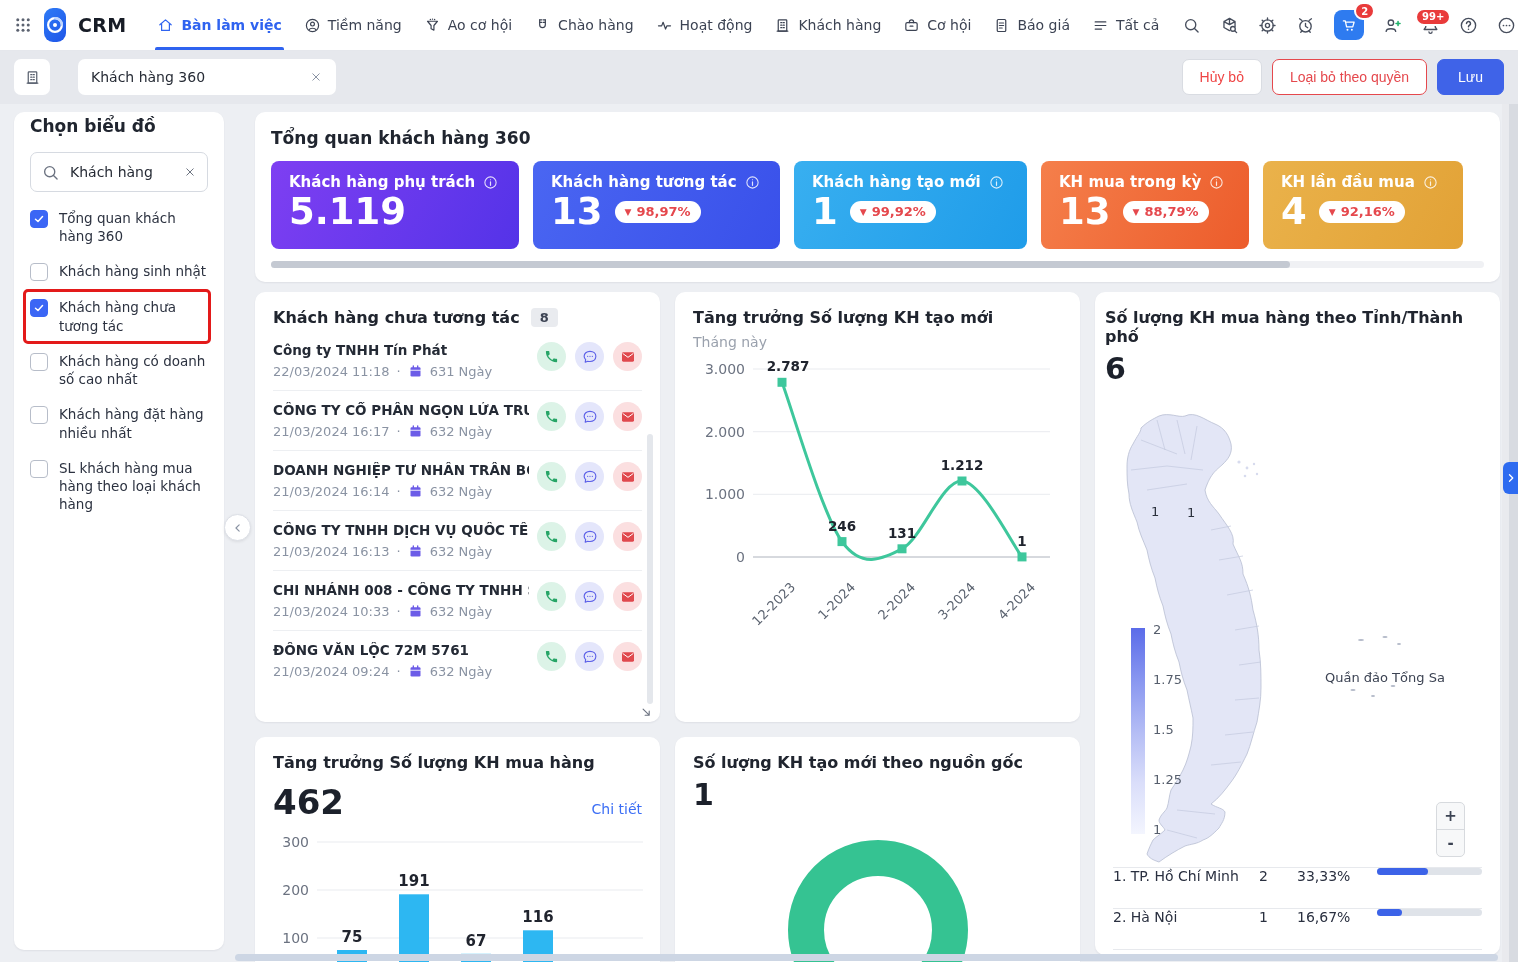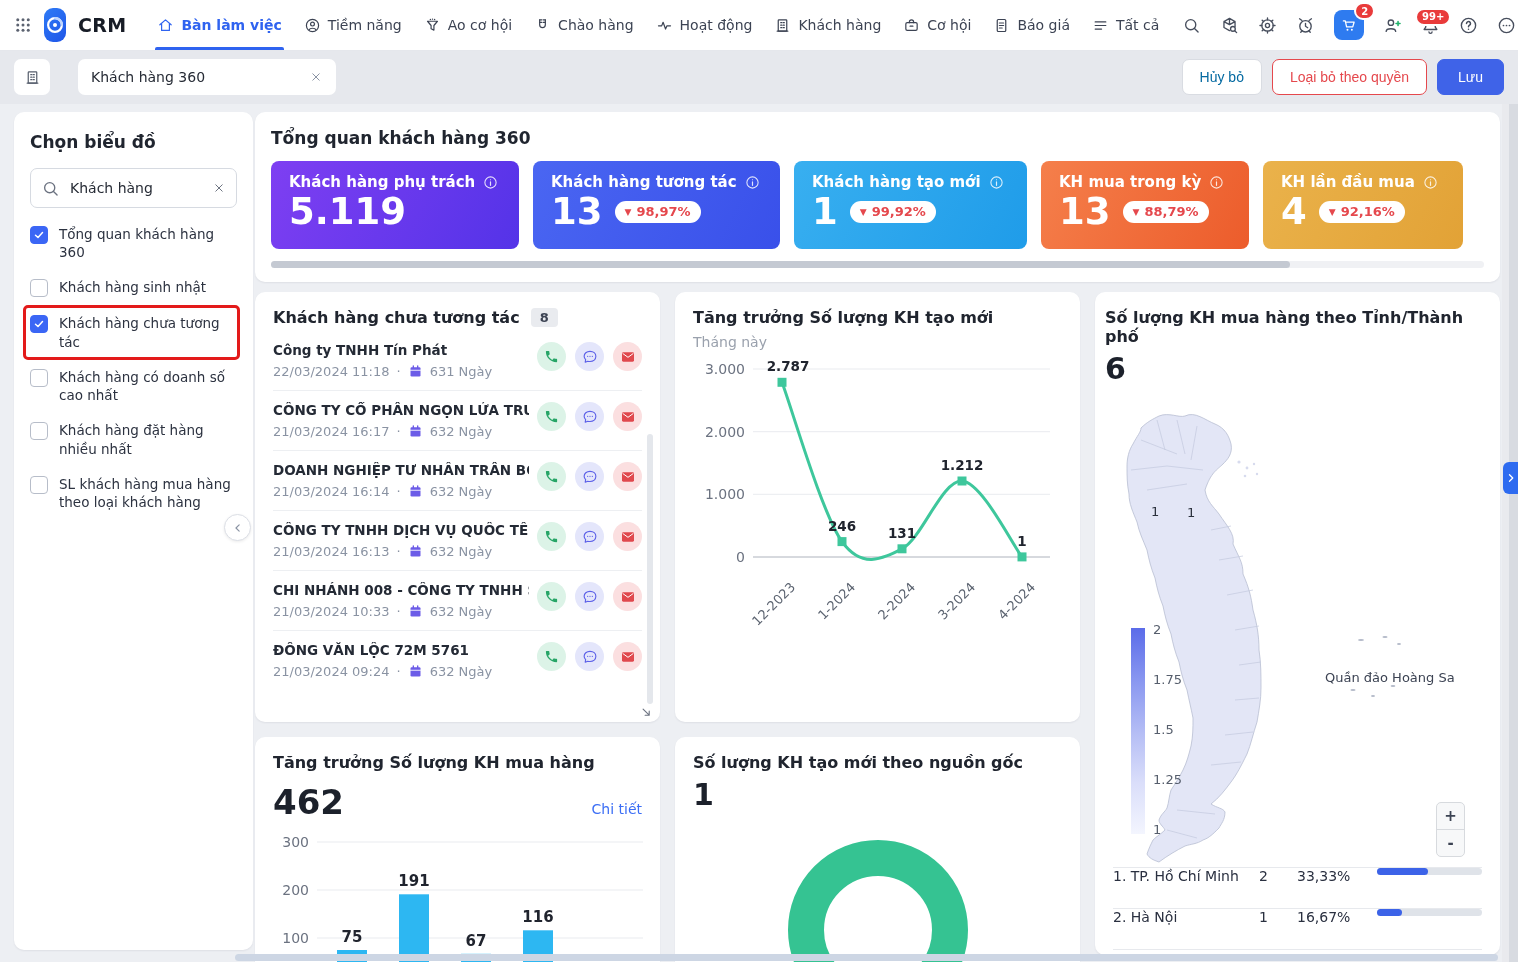--- a/index.html
+++ b/index.html
@@ -32,29 +32,29 @@
   
   .toolbar{position:absolute;top:50px;left:0;right:0;height:54px;background:#e6e8ed;display:flex;
            align-items:center;padding:0 14px;gap:28px;z-index:5}
   .tb-sq{width:36px;height:36px;background:#fff;border-radius:7px;display:flex;align-items:center;
          justify-content:center;color:#565e6c;cursor:pointer}
   .view-tab{height:36px;background:#fff;border-radius:7px;display:flex;align-items:center;
             padding:0 13px;width:232px;justify-content:space-between;cursor:pointer}
   .view-tab .close{color:#8a93a3}
   .tb-right{margin-left:auto;display:flex;gap:10px}
   .btn{height:36px;border-radius:7px;padding:0 17px;font-size:14px;display:flex;align-items:center;
-       background:#fff;border:1px solid #d9dce2;color:#0369a1;cursor:pointer}
+       background:#fff;border:1px solid #d9dce2;color:#ef4444;cursor:pointer}
   .btn.danger{border-color:#e5484d;color:#e5484d}
   .btn.primary{background:#3f63e8;color:#fff;border:1px solid #3f63e8;padding:0 20px}
 
   .card{position:absolute;background:#fff;border-radius:10px;box-shadow:0 1px 2px rgba(25,35,60,.07)}
   .card-title{font-size:16px;font-weight:600;color:#20252f}
 
   
-  #sidebar{left:14px;top:112px;width:239px;height:838px;padding:20px 16px;box-sizing:border-box}
+  #sidebar{left:14px;top:112px;width:210px;height:838px;padding:4px 16px;box-sizing:border-box}
   #sidebar .card-title{font-size:17px}
   .search{margin-top:16px;height:38px;border:1px solid #d6dae1;border-radius:7px;display:flex;
           align-items:center;padding:0 10px;gap:8px;color:#6b7280}
   .search input{border:none;outline:none;flex:1;font-size:14px;min-width:0;color:#262b35;
           font-family:inherit;background:transparent}
   .sb-items{margin-top:6px}
   .sb-item{display:flex;gap:11px;margin-top:17px;font-size:13.5px;line-height:1.35;color:#2c3240;
            align-items:flex-start;position:relative;cursor:pointer}
   .checkbox{width:18px;height:18px;box-sizing:border-box;border-radius:4px;border:1.6px solid #b7bdc9;
             flex:none;margin-top:1px;background:#fff;display:flex;align-items:center;justify-content:center}
@@ -836,21 +836,21 @@
   <svg class="isl" width="80" height="70">
     <g fill="#b4bac9">
         <ellipse cx="28" cy="6" rx="3" ry="1"></ellipse>
         <ellipse cx="52" cy="3" rx="2.6" ry="1"></ellipse>
     <ellipse cx="66" cy="10" rx="2" ry="0.9"></ellipse>
         <ellipse cx="20" cy="56" rx="2.6" ry="1"></ellipse>
     <ellipse cx="40" cy="62" rx="2" ry="0.9"></ellipse>
         <ellipse cx="60" cy="52" rx="2.4" ry="1"></ellipse>
       </g>
   </svg>
-  <div class="hoangsa">Quần đảo Hoàng Sa</div>
+  <div class="hoangsa">Quần đảo Tổng Sa</div>
   <div class="zoomctl">
     <div class="zbtn">+</div>
     <div class="zbtn">-</div>
   </div>
   <div class="geo-rows" id="geo-rows">
       <div class="geo-row">
       <span class="geo-name">1. TP. Hồ Chí Minh</span>
       <span class="geo-count">2</span>
       <span class="geo-pct">33,33%</span>
       <span class="geo-bar">

